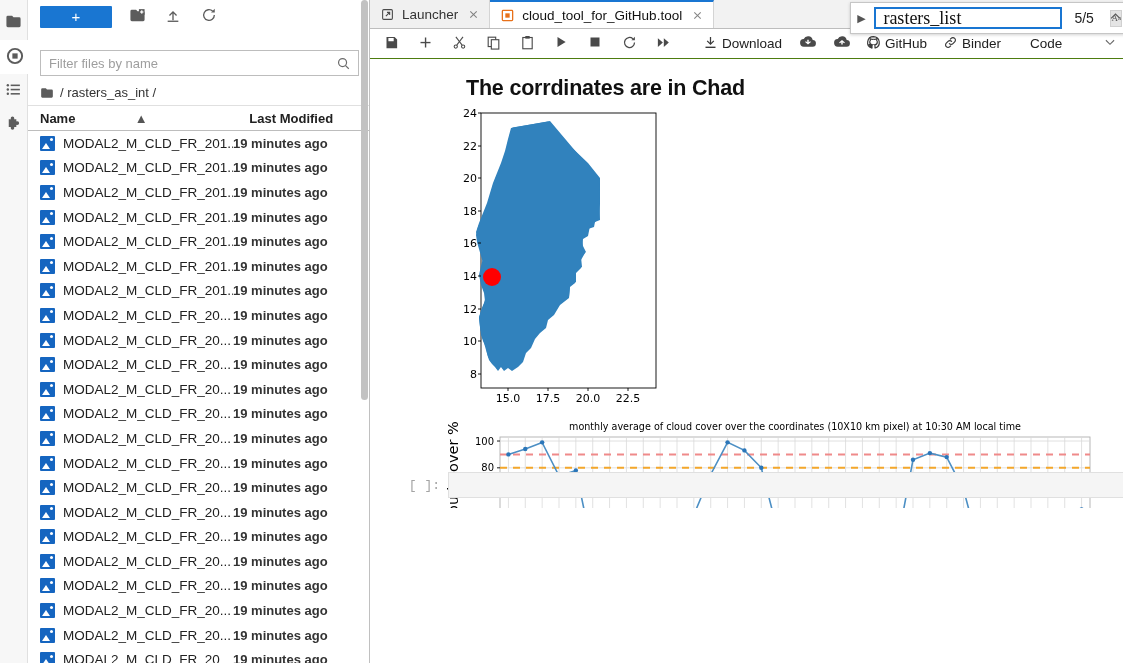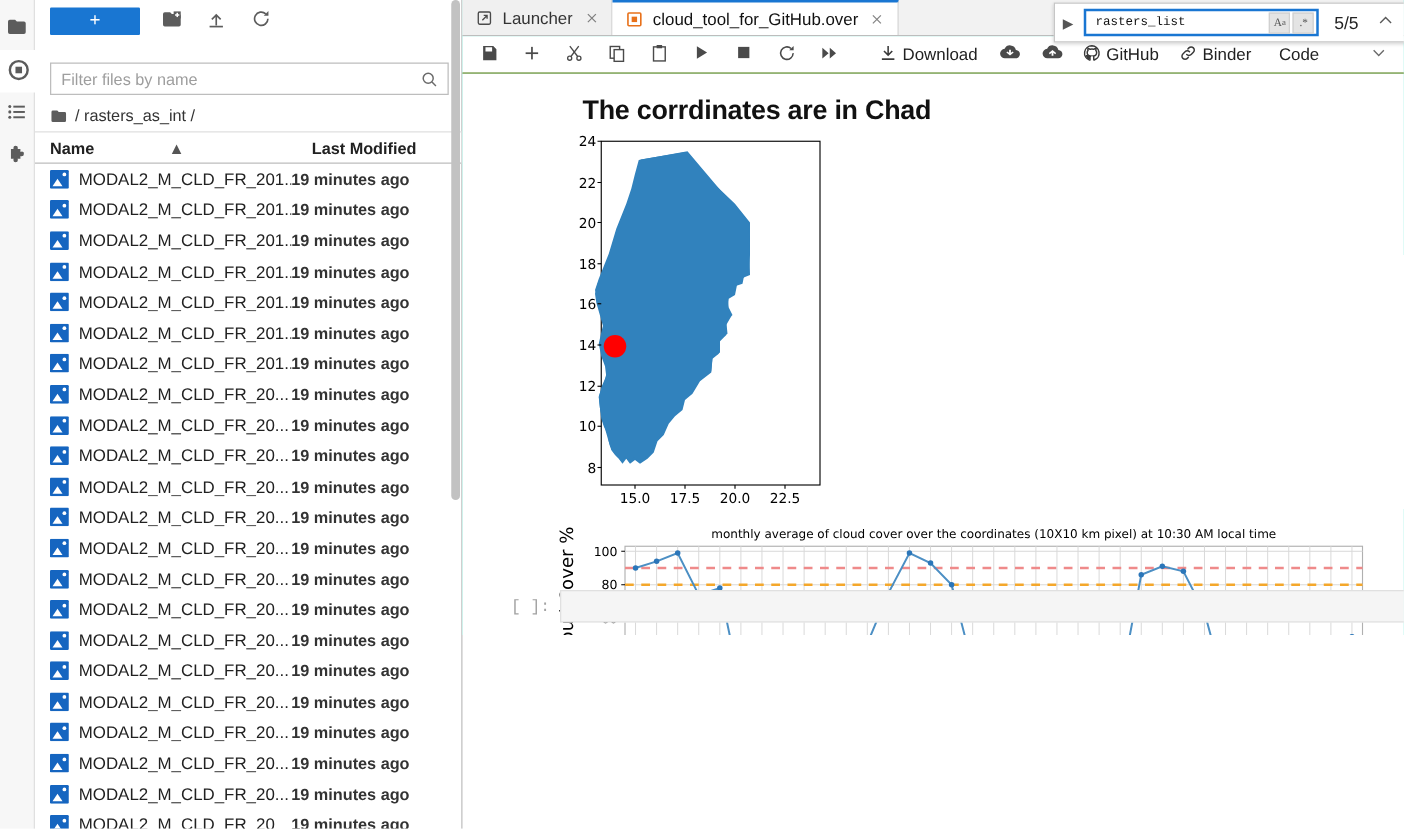--- a/index.html
+++ b/index.html
@@ -163,22 +163,22 @@
     background: #fff; border: 1px solid #c6c6c6; box-shadow: 0 1px 3px rgba(0,0,0,.18);
     display: flex; align-items: center; gap: 6px; padding: 0 5px 0 3px; z-index: 40;
   }
   .sb-expand { width: 14px; display: flex; justify-content: center; color: #555;
     font-size: 11px; cursor: pointer; }
   .sb-field {
     width: 188px; height: 22px; border: 2px solid #1976d2; background: #fff;
     display: flex; align-items: center; padding: 0 2px 0 5px;
   }
   .sb-field input {
-    border: none; outline: none; flex: 1; height: 18px; font-size: 10px;
-    font-family: Liberation Mono, monospace; color: #111; background: transparent;
+    border: none; outline: none; flex: 1; height: 18px; font-size: 18px;
+    font-family: Liberation Serif, serif; color: #111; background: transparent;
   }
   .sb-toggle {
     width: 17px; height: 17px; background: #e4e4e4; border: 1px solid #d0d0d0;
     display: flex; align-items: center; justify-content: center; margin-left: 2px;
     font-size: 9px; color: #555; cursor: pointer; font-family: "Liberation Serif", serif;
   }
   .sb-count { font-size: 14px; color: #222; padding: 0 2px 0 6px; min-width: 30px; }
   .sb-ico { width: 22px; height: 22px; display: flex; align-items: center;
     justify-content: center; cursor: pointer; color: #5a5a5a; }
 
@@ -480,21 +480,21 @@
             </svg>
           </span>
         </div>
         <div class="tab active">
           <span style="display:flex">
             <svg width="13" height="13" viewBox="0 0 24 24">
               <rect x="2.5" y="2.5" width="19" height="19" rx="1.5" fill="none" stroke="#e8711a" stroke-width="2.4"></rect>
               <rect x="8" y="8" width="8" height="8" fill="#e8711a"></rect>
             </svg>
           </span>
-          <span class="tab-label">cloud_tool_for_GitHub.over</span>
+          <span class="tab-label">cloud_tool_for_GitHub.tool</span>
           <span class="tab-close">
             <svg width="11" height="11" viewBox="0 0 24 24">
               <g stroke="#5a5a5a" stroke-width="2.2">
                 <line x1="5" y1="5" x2="19" y2="19"></line>
                 <line x1="19" y1="5" x2="5" y2="19"></line>
               </g>
             </svg>
           </span>
         </div>
       </div>
@@ -616,21 +616,21 @@
           <svg width="15" height="15" viewBox="0 0 24 24">
               <g fill="none" stroke="#3a3a3a" stroke-width="1.9" stroke-linecap="round">
                 <path d="M10.2 13.8a4 4 0 0 0 5.7 0l2.8-2.8a4 4 0 1 0-5.7-5.7l-1.3 1.3"></path>
                 <path d="M13.8 10.2a4 4 0 0 0-5.7 0l-2.8 2.8a4 4 0 1 0 5.7 5.7l1.3-1.3"></path>
               </g>
             </svg>
         </span>
         <span>Binder</span>
       </span>
 
-      <span class="nb-btn text" style="margin-left:6px">
+      <span class="nb-btn text" style="margin-left:13px">
         <span>Code</span>
       </span>
       <span class="nb-btn" style="margin-left:22px">
         <span>
           <svg width="14" height="14" viewBox="0 0 24 24">
               <path fill="none" stroke="#6a6a6a" stroke-width="1.9" d="M5 9l7 7 7-7"></path>
             </svg>
         </span>
       </span>
 

